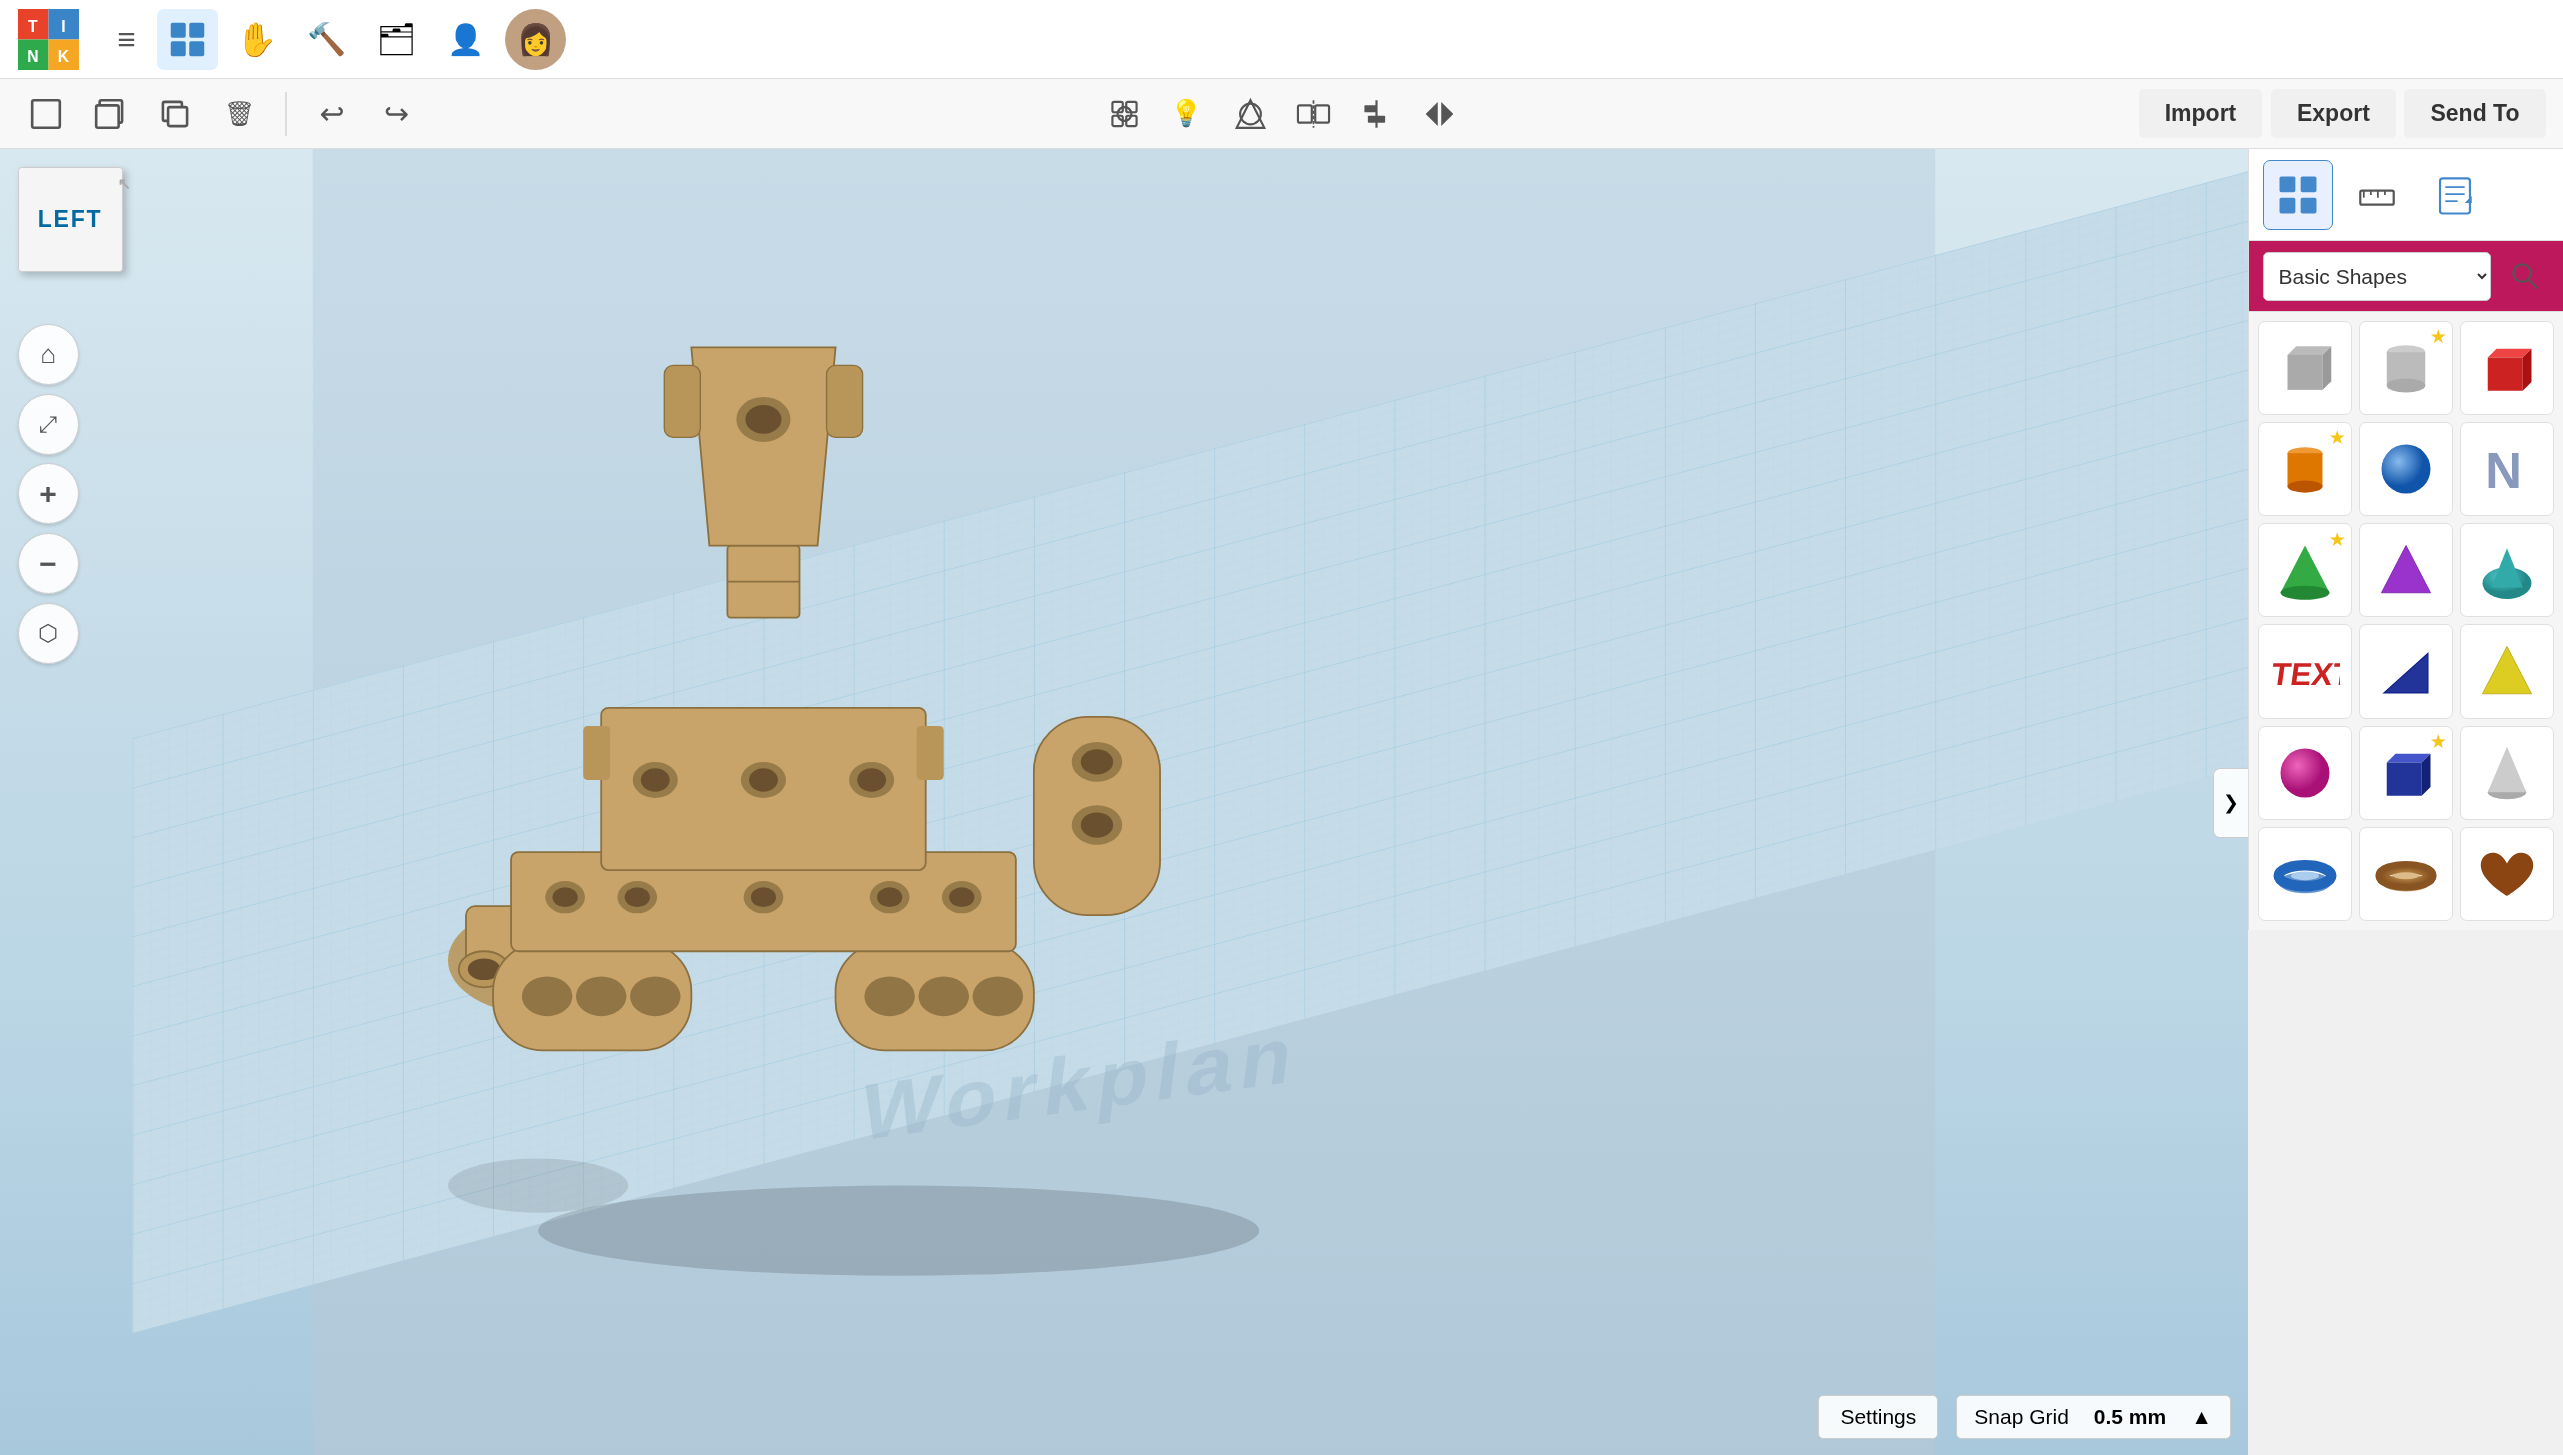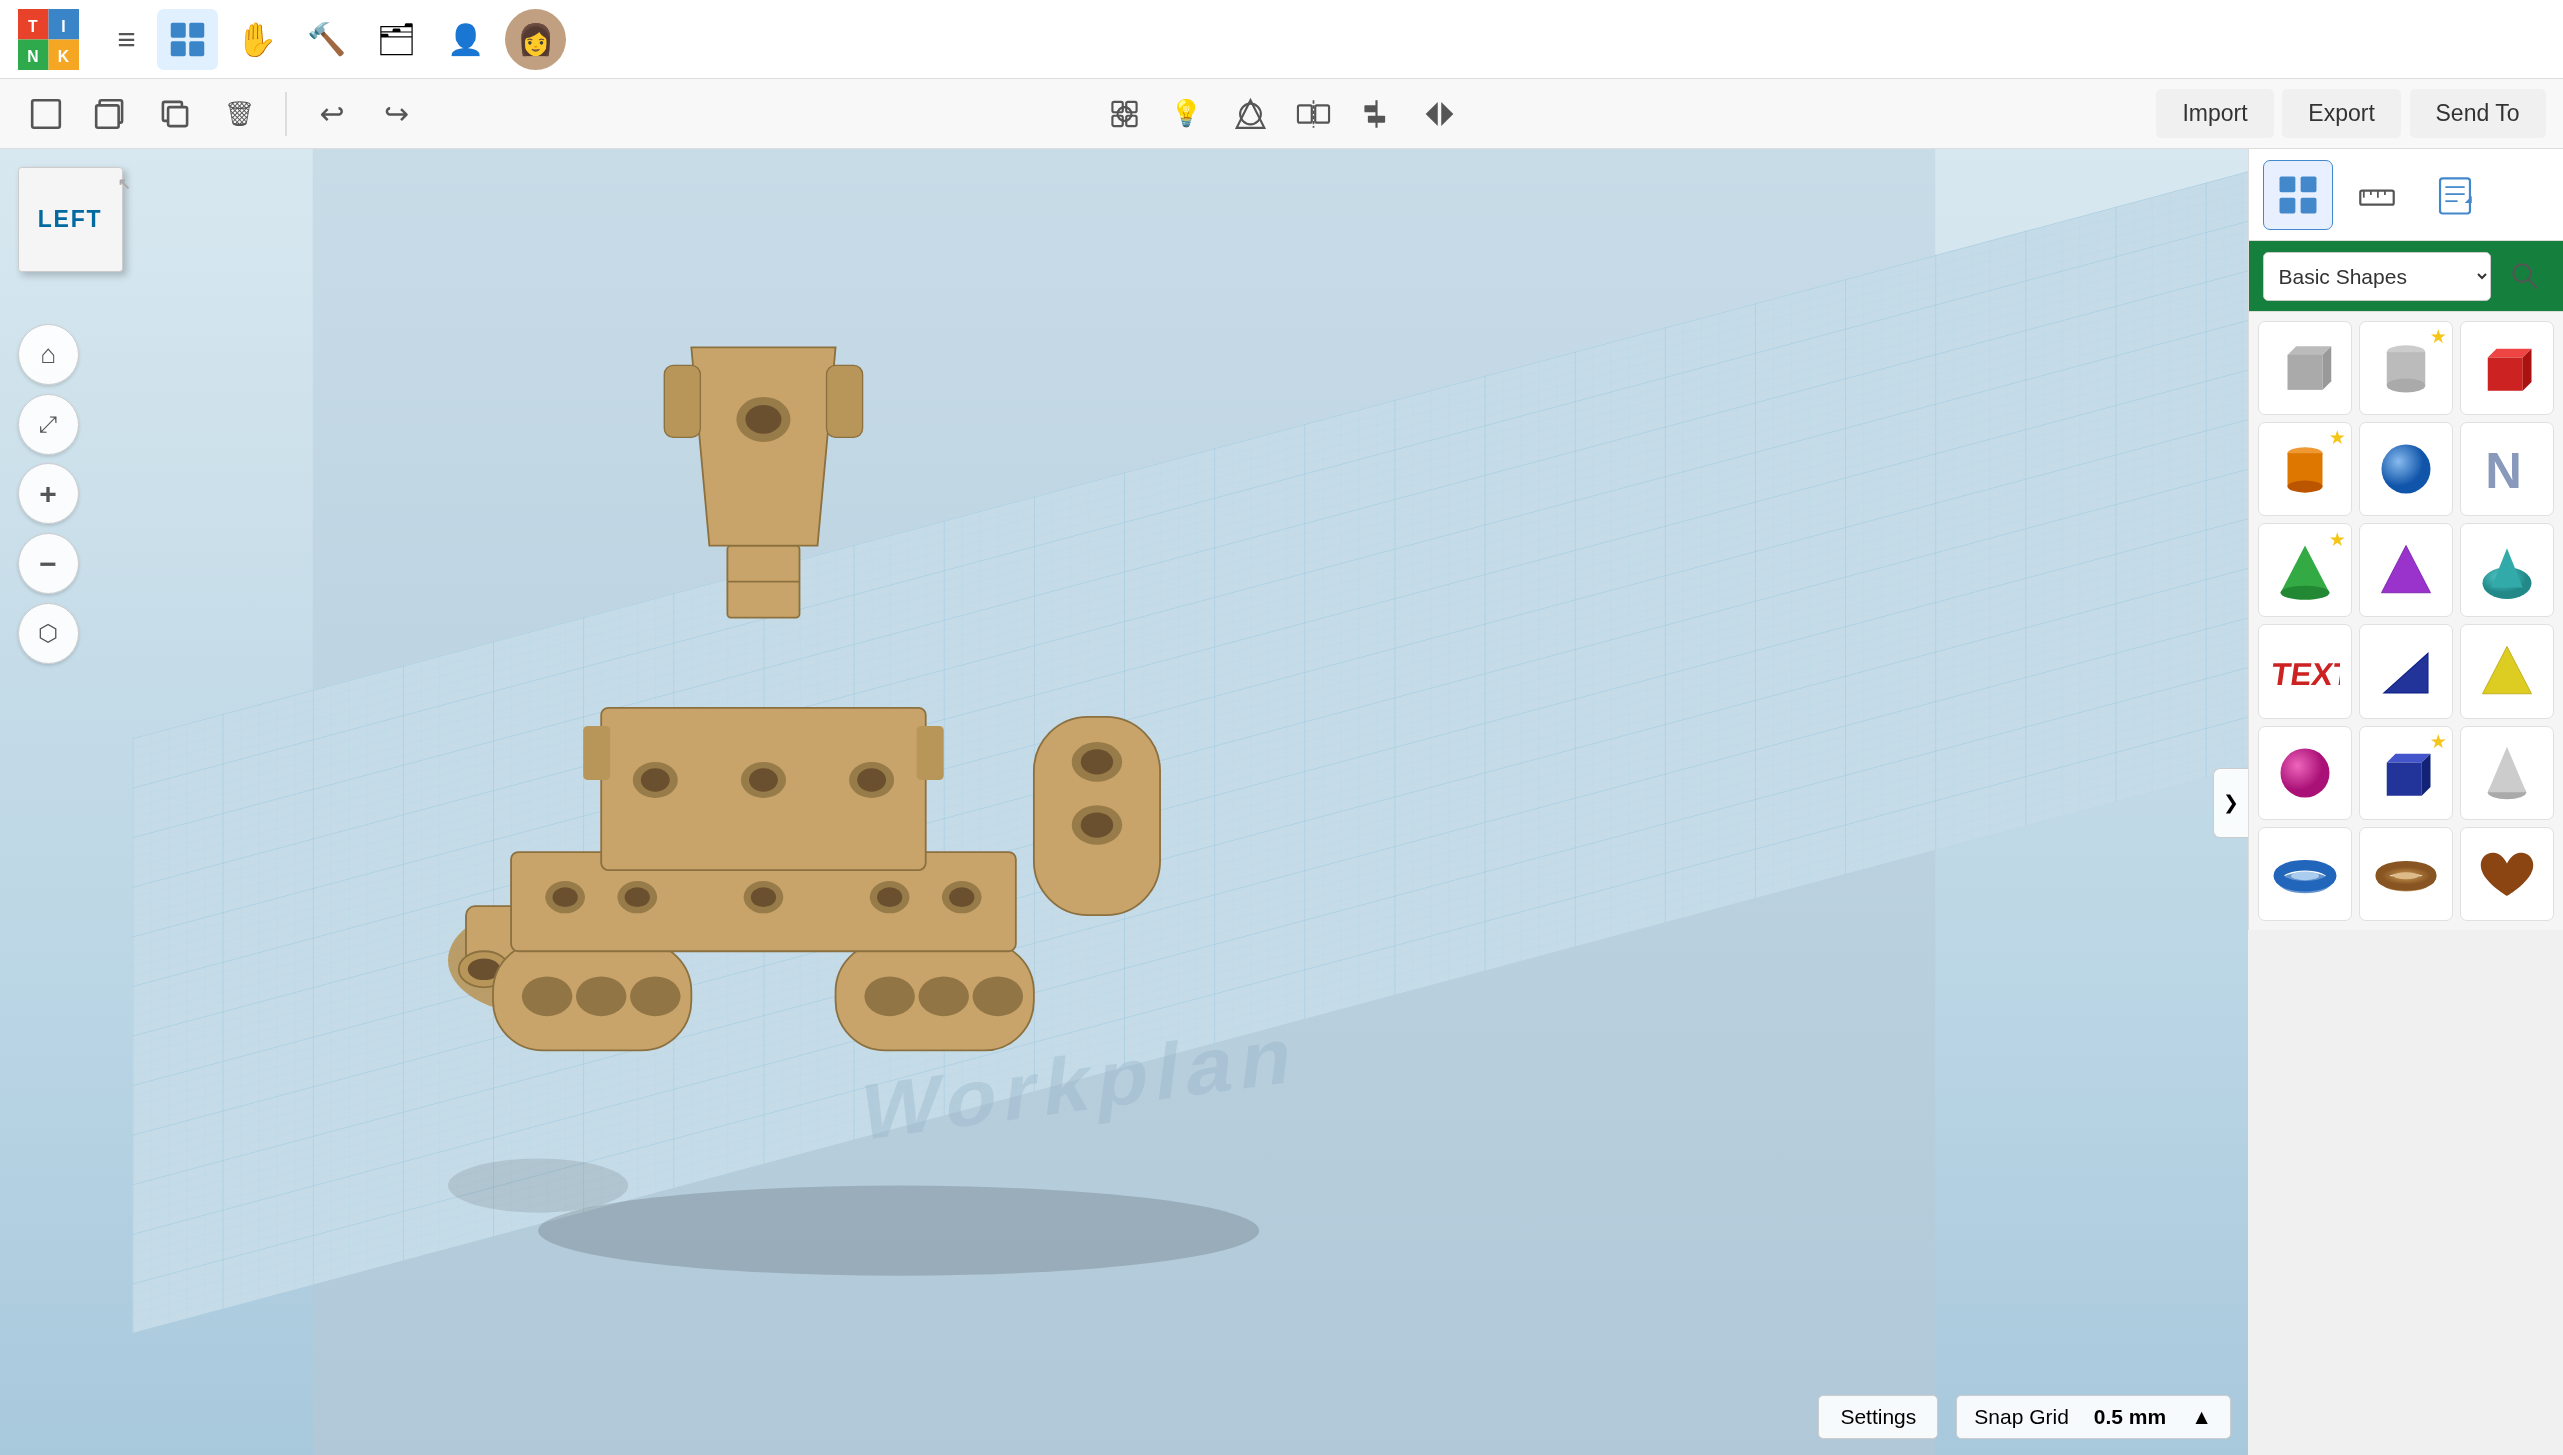--- a/index.html
+++ b/index.html
@@ -98,21 +98,21 @@
       align-items: center;
       gap: 8.7px;
       margin-left: auto;
     }
     .toolbar-action-btn {
       height: 49px;
       padding: 0 26px;
       border: none;
       border-radius: 5.2px;
       font-size: 23px;
-      font-weight: normal;
+      font-weight: bold;
       cursor: pointer;
       background: #f0f0f0;
       color: #333;
     }
 
     
     #main {
       display: flex;
       height: calc(1456px - 79px - 70px);
     }
@@ -243,21 +243,21 @@
     .panel-tab-btn.active {
       border-color: #4488cc;
       background: #e8f0ff;
     }
 
     
     #panel-search-bar {
       display: flex;
       align-items: center;
       padding: 10.5px 14px;
-      background: #15803d;
+      background: #be185d;
       border-bottom: 0.9px solid #ddd;
       gap: 8.7px;
     }
     #shape-category-select {
       flex: 1;
       height: 49px;
       border: 0.9px solid #ccc;
       border-radius: 5.2px;
       font-size: 21px;
       padding: 0 10.5px;

